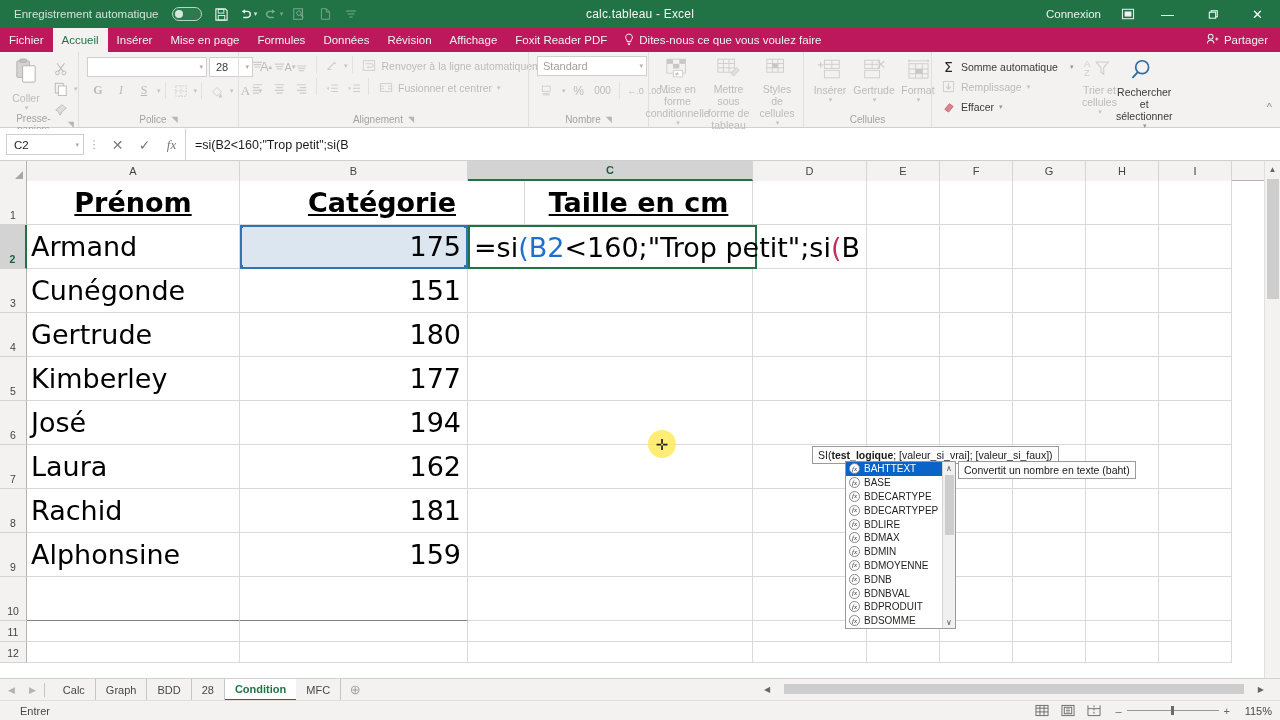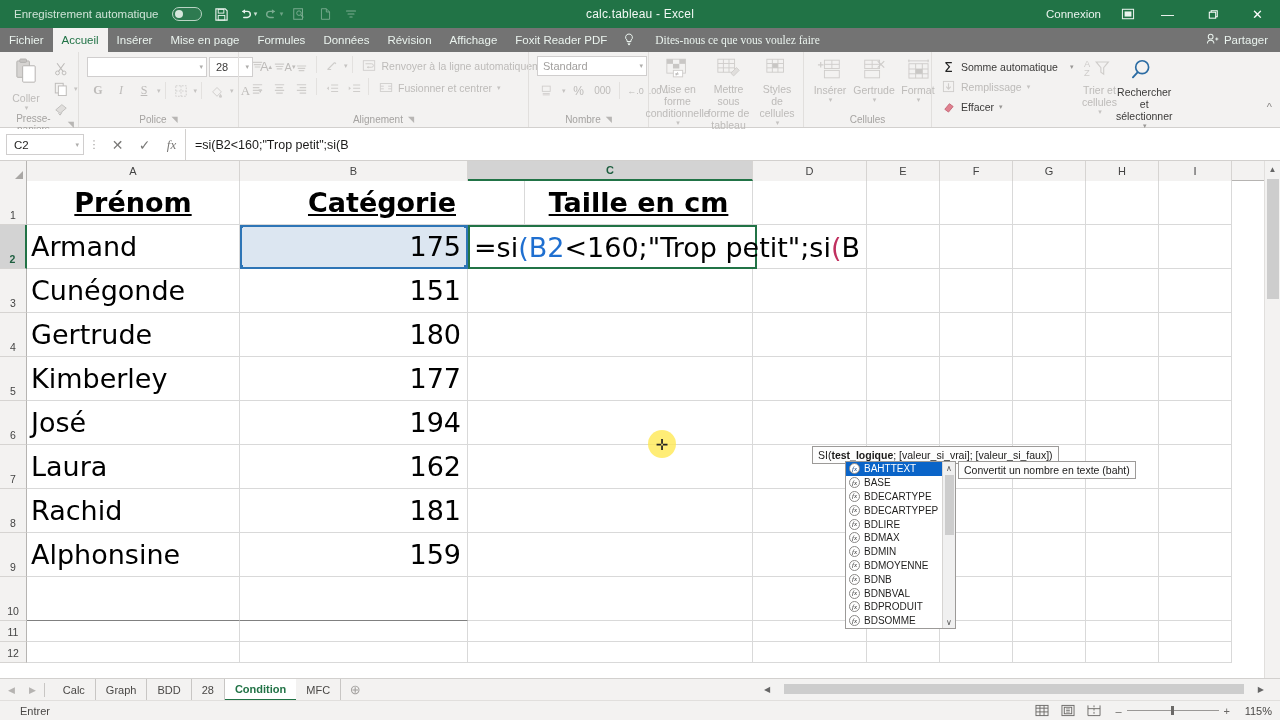--- a/index.html
+++ b/index.html
@@ -48,30 +48,30 @@
     color:#eaf3ee;
   }
   .wbtn {
     width:45px; height:28px; display:flex; align-items:center; justify-content:center;
     color:#fff; font-size:13px;
   }
 
   
   .tabbar {
     position:absolute; left:0; top:28px; width:1280px; height:24px;
-    background:#737373; display:flex; align-items:flex-end;
+    background:#be185d; display:flex; align-items:flex-end;
   }
   .rtab {
     height:24px; padding:0 9px; font-size:11.5px; color:#eaf3ee;
     display:flex; align-items:center; white-space:nowrap;
   }
   .rtab.active { background:#f3f2f1; color:#217346; font-weight:400; }
   .tellme {
-    display:flex; align-items:center; gap:21px; padding:0 8px; height:24px;
-    font-size:11.5px; color:#eaf3ee; font-style:normal;font-family:Liberation Serif, serif;
+    display:flex; align-items:center; gap:5px; padding:0 8px; height:24px;
+    font-size:11.5px; color:#eaf3ee; font-style:normal;
   }
   .tabbar-right { position:absolute; right:0; bottom:0; display:flex; align-items:center; height:24px; }
   .partager {
     display:flex; align-items:center; gap:5px; font-size:11.5px; color:#eaf3ee;
     padding:0 12px 0 4px;
   }
 
   
   .ribbon {
     position:absolute; left:0; top:52px; width:1280px; height:76px;

